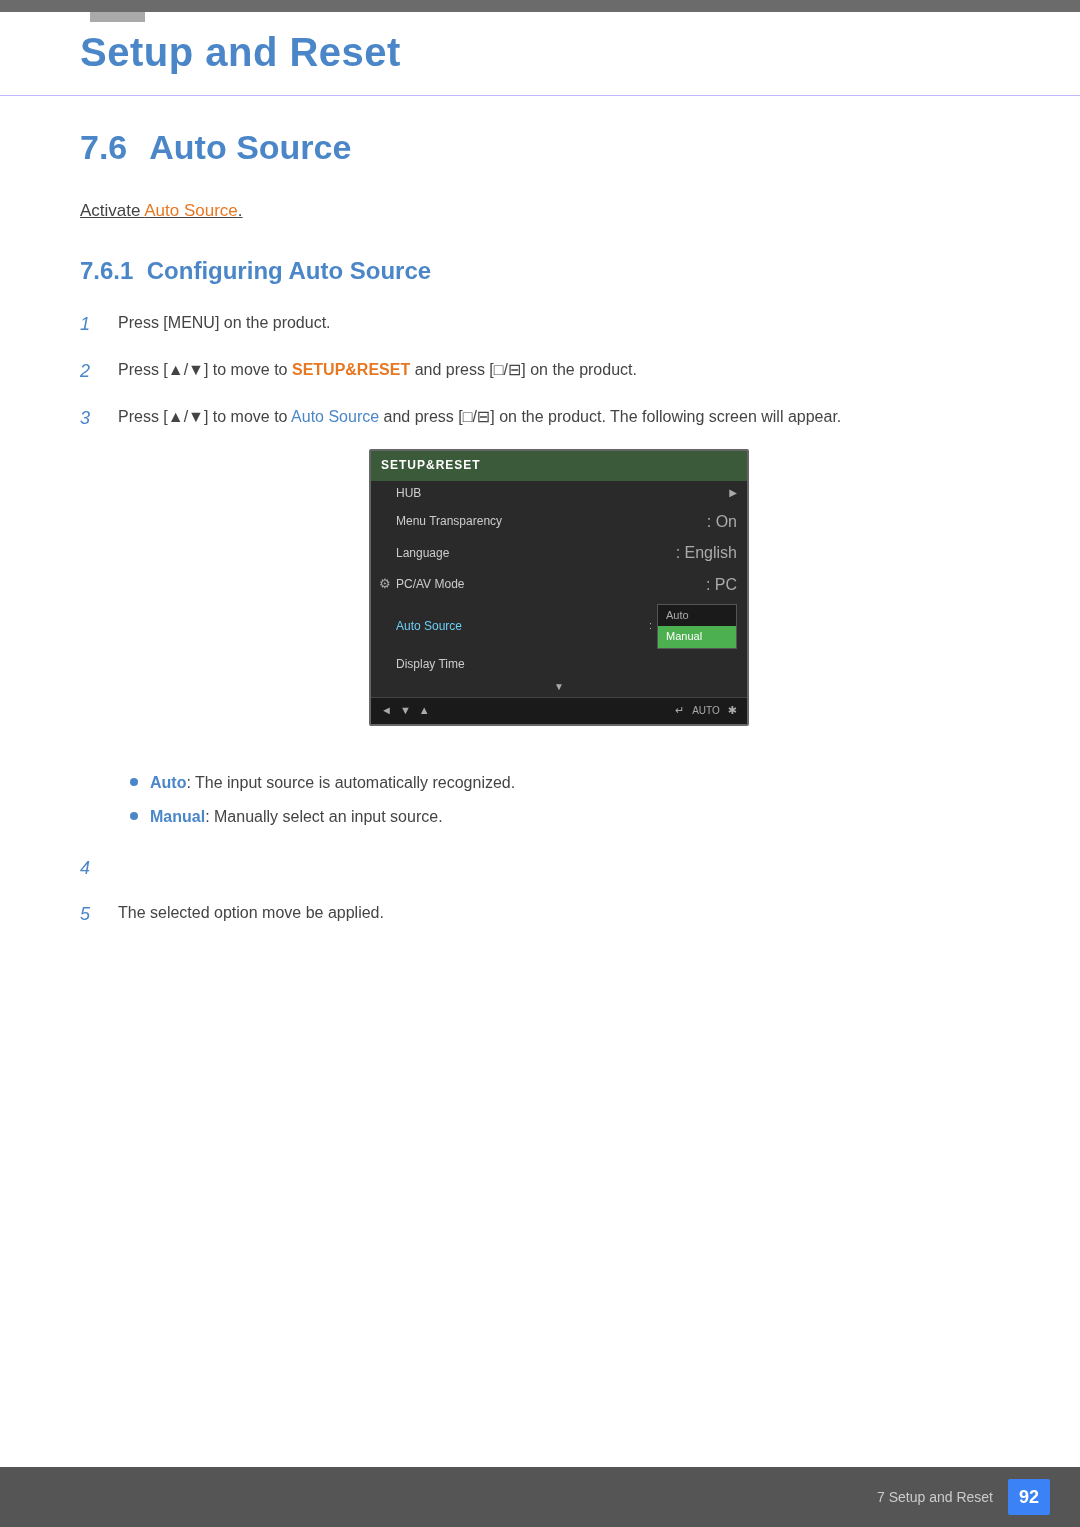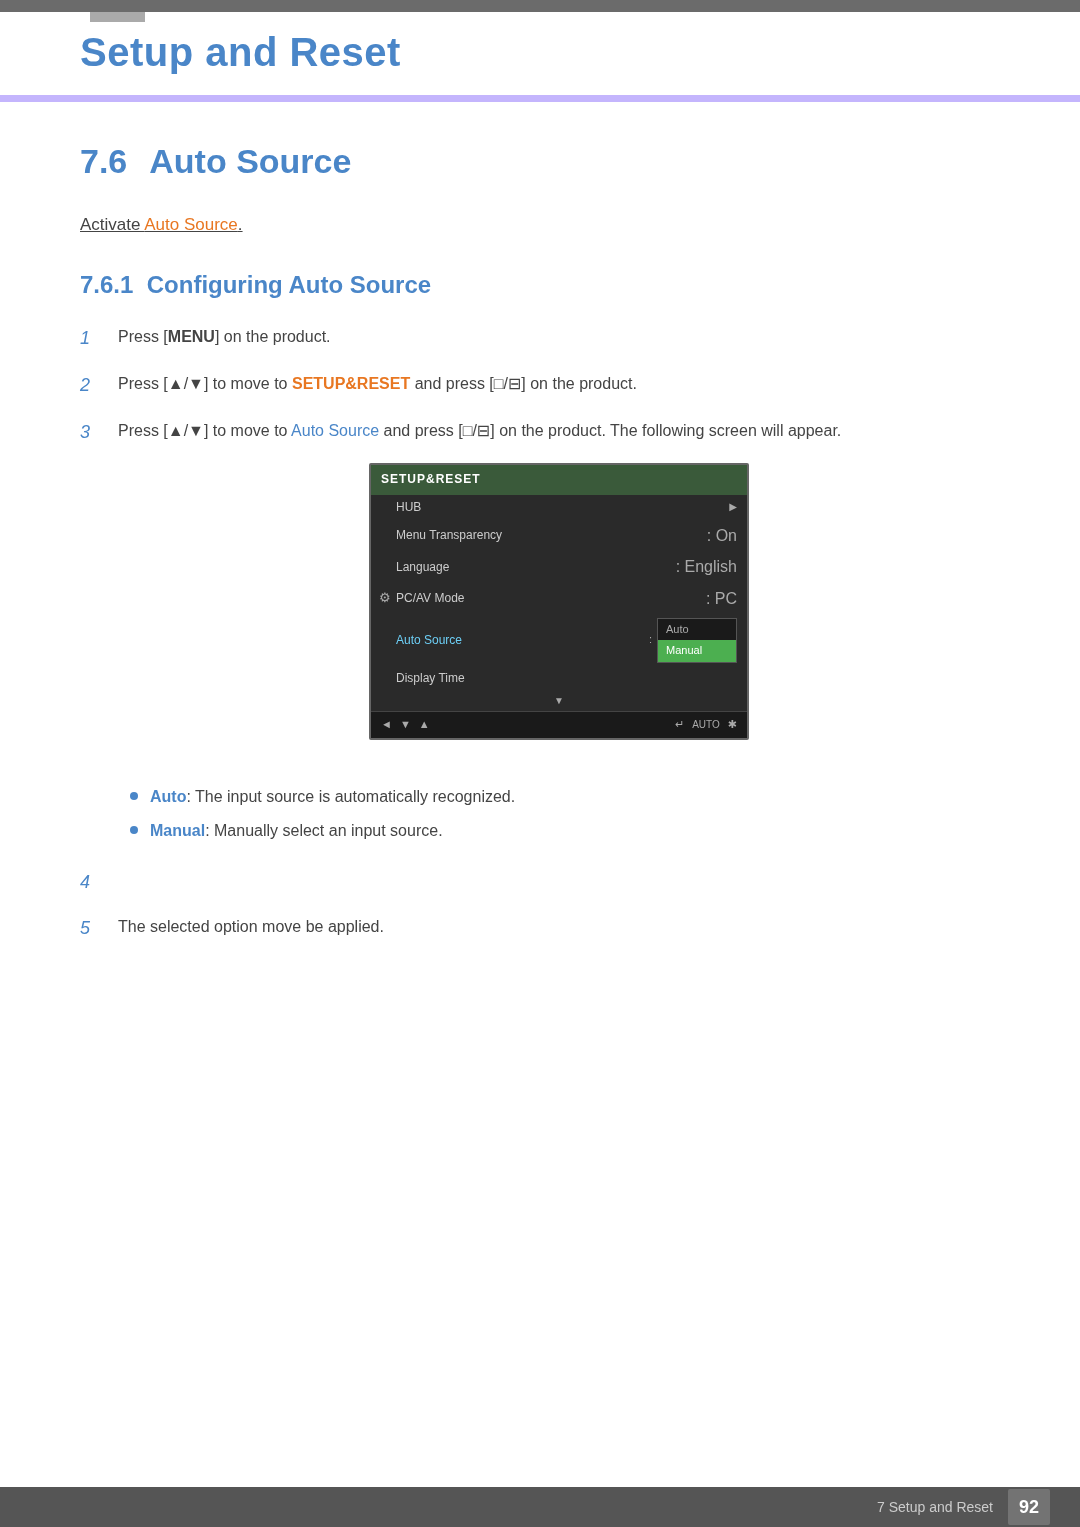--- a/index.html
+++ b/index.html
@@ -48,22 +48,22 @@
       height: 10px;
       background: #aaa;
     }
 
     
     .page-title-area {
       padding-top: 30px;
       padding-left: 80px;
       padding-right: 80px;
       padding-bottom: 20px;
-      border-bottom: 7px solid #c4b5fd;
-      margin-bottom: 40px;
+      border-bottom: 1px solid #c4b5fd;
+      margin-bottom: 32px;
     }
 
     .page-title {
       font-size: 40px;
       font-weight: bold;
       color: #4a86c8;
       letter-spacing: 0.5px;
     }
 
     
@@ -131,21 +131,21 @@
     .step-text {
       flex: 1;
     }
 
     .step-text .highlight-orange {
       color: #e87722;
       font-weight: bold;
     }
 
     .step-text .bold {
-      font-weight: bold;
+      font-weight: normal;
     }
 
     .step-text .highlight-blue {
       color: #4a86c8;
     }
 
     
     .menu-image {
       margin: 20px auto 25px auto;
       width: 380px;
@@ -254,36 +254,36 @@
       color: #4a86c8;
       font-weight: bold;
     }
 
     
     .footer {
       position: absolute;
       bottom: 0;
       left: 0;
       width: 100%;
-      height: 40px;
+      height: 60px;
       background: #555;
       display: flex;
       align-items: center;
       justify-content: flex-end;
       padding: 0 30px;
     }
 
     .footer-text {
       color: #ccc;
       font-size: 14px;
       margin-right: 15px;
     }
 
     .footer-page-number {
-      background: #737373;
+      background: #3b82f6;
       color: #fff;
       font-size: 18px;
       font-weight: bold;
       width: 42px;
       height: 36px;
       display: flex;
       align-items: center;
       justify-content: center;
       border-radius: 2px;
     }

